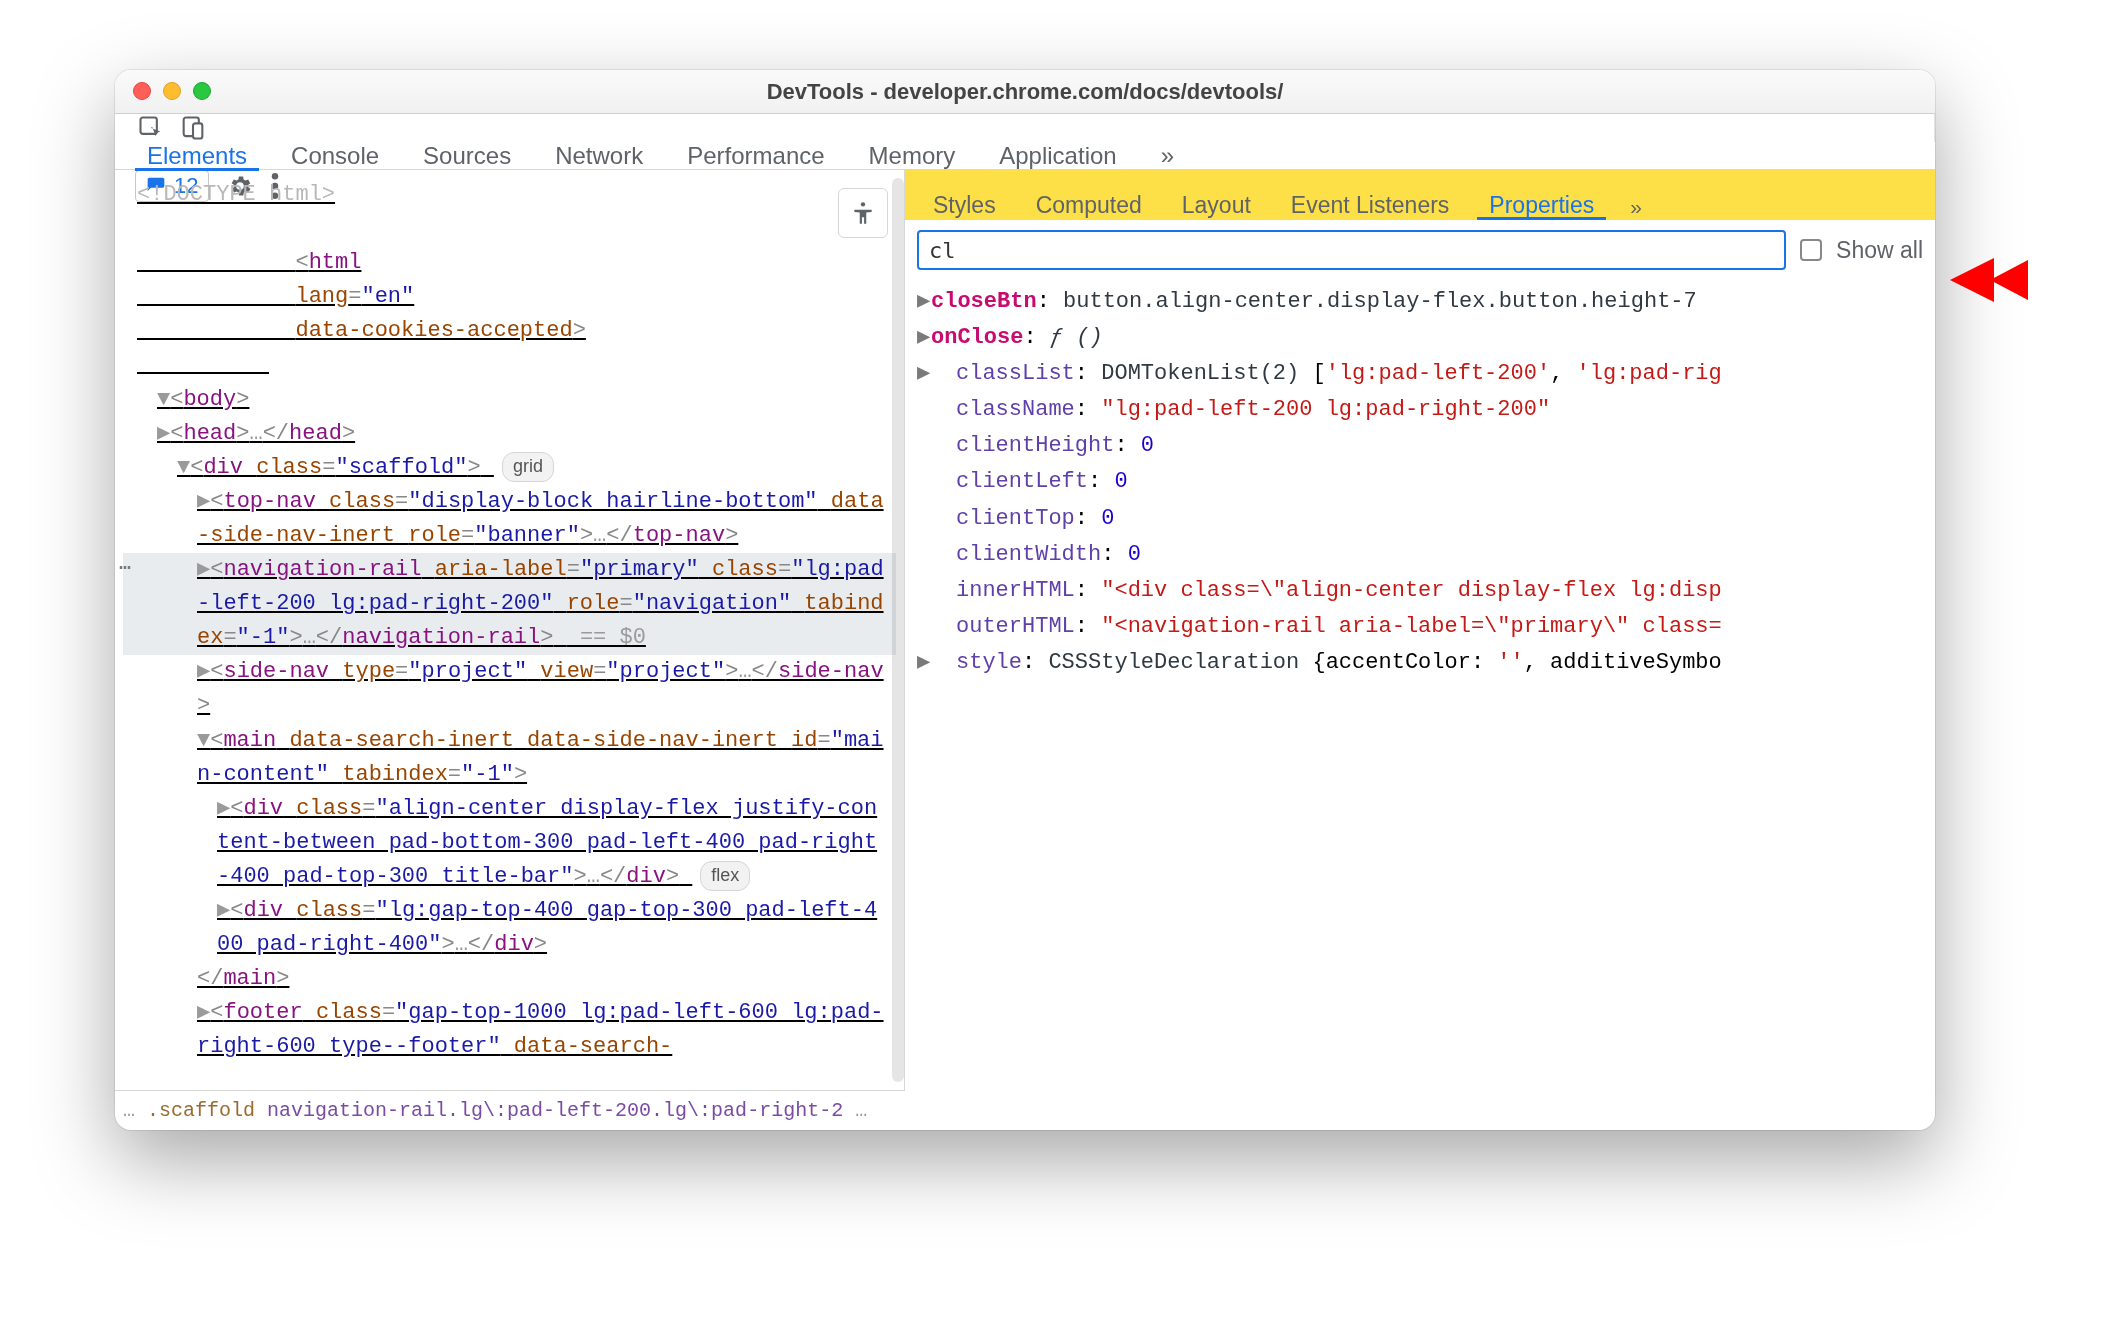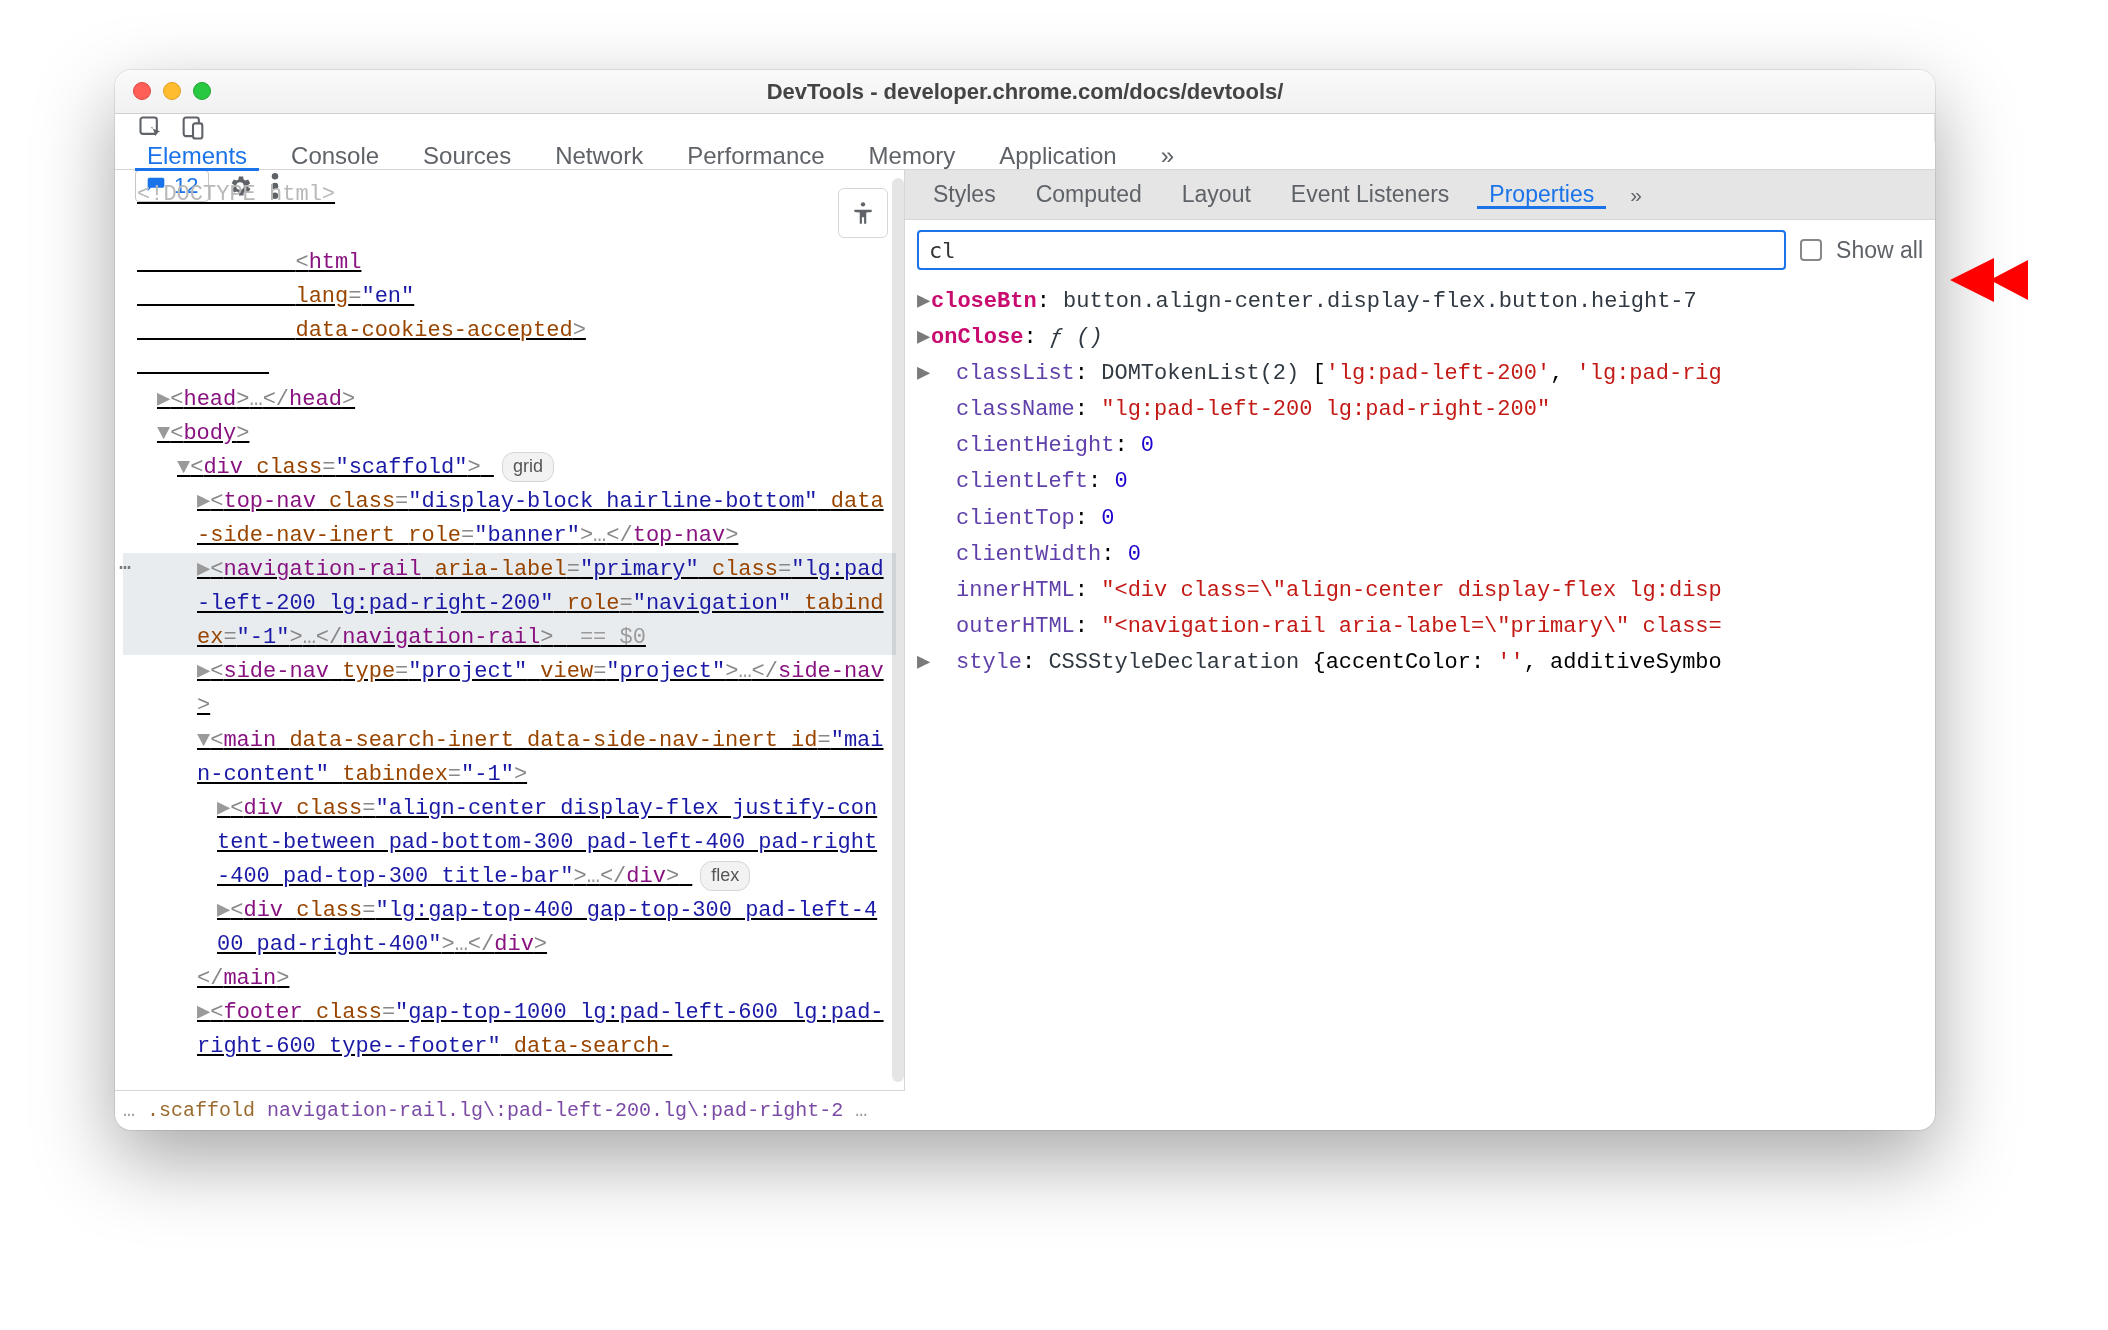--- a/index.html
+++ b/index.html
@@ -207,24 +207,24 @@
     overflow: hidden;
   }
   .breadcrumb .sep { padding: 0 6px; color: #bbb; }
   .bc-current { color: #7a4aa5; }
   .bc-other { color: #9a6b2f; }
 
   
   .side-tabs {
     height: 50px;
     display: flex;
-    align-items: center;
+    align-items: flex-end;
     border-bottom: 1px solid #d6d6d6;
     padding-left: 8px;
-    background: #e5e5e5;
+    background: #fde047;
   }
   .side-tab {
     display: flex; align-items: center;
     padding: 0 20px;
     color: #5f6368;
     font-size: 23px;
   }
   .side-tab.active { color: #1a73e8; font-weight: 500; position: relative; }
   .side-tab.active::after {
     content: "";
@@ -363,22 +363,22 @@
 
         <div class="elements mono">
           <div class="tree-line doctype ind1">&lt;!DOCTYPE html&gt;</div>
 
           <div class="tree-line ind1">
             <span class="tok-punct">&lt;</span><span class="tok-tag">html</span>
             <span class="tok-attr-name">lang</span><span class="tok-punct">=</span><span class="tok-attr-value">"en"</span>
             <span class="tok-attr-name">data-cookies-accepted</span><span class="tok-punct">&gt;</span>
           </div>
 
+          <div class="tree-line ind2" id="dom-body"><span class="tok-dim">▼</span><span class="tok-punct">&lt;</span><span class="tok-tag">body</span><span class="tok-punct">&gt;</span></div>
           <div class="tree-line ind2" id="dom-head"><span class="tok-dim">▶</span><span class="tok-punct">&lt;</span><span class="tok-tag">head</span><span class="tok-punct">&gt;</span><span class="tok-dim">…</span><span class="tok-punct">&lt;/</span><span class="tok-tag">head</span><span class="tok-punct">&gt;</span></div>
-          <div class="tree-line ind2" id="dom-body"><span class="tok-dim">▼</span><span class="tok-punct">&lt;</span><span class="tok-tag">body</span><span class="tok-punct">&gt;</span></div>
           <div class="tree-line ind3" id="dom-scaffold"><span class="tok-dim">▼</span><span class="tok-punct">&lt;</span><span class="tok-tag">div</span> <span class="tok-attr-name">class</span><span class="tok-punct">=</span><span class="tok-attr-value">"scaffold"</span><span class="tok-punct">&gt;</span> <span class="badge">grid</span></div>
           <div class="tree-line ind4" id="dom-topnav"><span class="tok-dim">▶</span><span class="tok-punct">&lt;</span><span class="tok-tag">top-nav</span> <span class="tok-attr-name">class</span><span class="tok-punct">=</span><span class="tok-attr-value">"display-block hairline-bottom"</span> <span class="tok-attr-name">data-side-nav-inert</span> <span class="tok-attr-name">role</span><span class="tok-punct">=</span><span class="tok-attr-value">"banner"</span><span class="tok-punct">&gt;</span><span class="tok-dim">…</span><span class="tok-punct">&lt;/</span><span class="tok-tag">top-nav</span><span class="tok-punct">&gt;</span></div>
 
           <div class="tree-line ind4 row-highlight row-highlight-gutter" id="dom-navrail"><span class="tok-dim">▶</span><span class="tok-punct">&lt;</span><span class="tok-tag">navigation-rail</span> <span class="tok-attr-name">aria-label</span><span class="tok-punct">=</span><span class="tok-attr-value">"primary"</span> <span class="tok-attr-name">class</span><span class="tok-punct">=</span><span class="tok-attr-value">"lg:pad-left-200 lg:pad-right-200"</span> <span class="tok-attr-name">role</span><span class="tok-punct">=</span><span class="tok-attr-value">"navigation"</span> <span class="tok-attr-name">tabindex</span><span class="tok-punct">=</span><span class="tok-attr-value">"-1"</span><span class="tok-punct">&gt;</span><span class="tok-dim">…</span><span class="tok-punct">&lt;/</span><span class="tok-tag">navigation-rail</span><span class="tok-punct">&gt;</span> <span class="tok-sel"> == $0</span></div>
 
           <div class="tree-line ind4" id="dom-sidenav"><span class="tok-dim">▶</span><span class="tok-punct">&lt;</span><span class="tok-tag">side-nav</span> <span class="tok-attr-name">type</span><span class="tok-punct">=</span><span class="tok-attr-value">"project"</span> <span class="tok-attr-name">view</span><span class="tok-punct">=</span><span class="tok-attr-value">"project"</span><span class="tok-punct">&gt;</span><span class="tok-dim">…</span><span class="tok-punct">&lt;/</span><span class="tok-tag">side-nav</span><span class="tok-punct">&gt;</span></div>
           <div class="tree-line ind4" id="dom-mainopen"><span class="tok-dim">▼</span><span class="tok-punct">&lt;</span><span class="tok-tag">main</span> <span class="tok-attr-name">data-search-inert</span> <span class="tok-attr-name">data-side-nav-inert</span> <span class="tok-attr-name">id</span><span class="tok-punct">=</span><span class="tok-attr-value">"main-content"</span> <span class="tok-attr-name">tabindex</span><span class="tok-punct">=</span><span class="tok-attr-value">"-1"</span><span class="tok-punct">&gt;</span></div>
           <div class="tree-line ind5" id="dom-maindiv1"><span class="tok-dim">▶</span><span class="tok-punct">&lt;</span><span class="tok-tag">div</span> <span class="tok-attr-name">class</span><span class="tok-punct">=</span><span class="tok-attr-value">"align-center display-flex justify-content-between pad-bottom-300 pad-left-400 pad-right-400 pad-top-300 title-bar"</span><span class="tok-punct">&gt;</span><span class="tok-dim">…</span><span class="tok-punct">&lt;/</span><span class="tok-tag">div</span><span class="tok-punct">&gt;</span> <span class="badge">flex</span></div>
           <div class="tree-line ind5" id="dom-maindiv2"><span class="tok-dim">▶</span><span class="tok-punct">&lt;</span><span class="tok-tag">div</span> <span class="tok-attr-name">class</span><span class="tok-punct">=</span><span class="tok-attr-value">"lg:gap-top-400 gap-top-300 pad-left-400 pad-right-400"</span><span class="tok-punct">&gt;</span><span class="tok-dim">…</span><span class="tok-punct">&lt;/</span><span class="tok-tag">div</span><span class="tok-punct">&gt;</span></div>
           <div class="tree-line ind4" id="dom-mainclose"><span class="tok-punct">&lt;/</span><span class="tok-tag">main</span><span class="tok-punct">&gt;</span></div>

